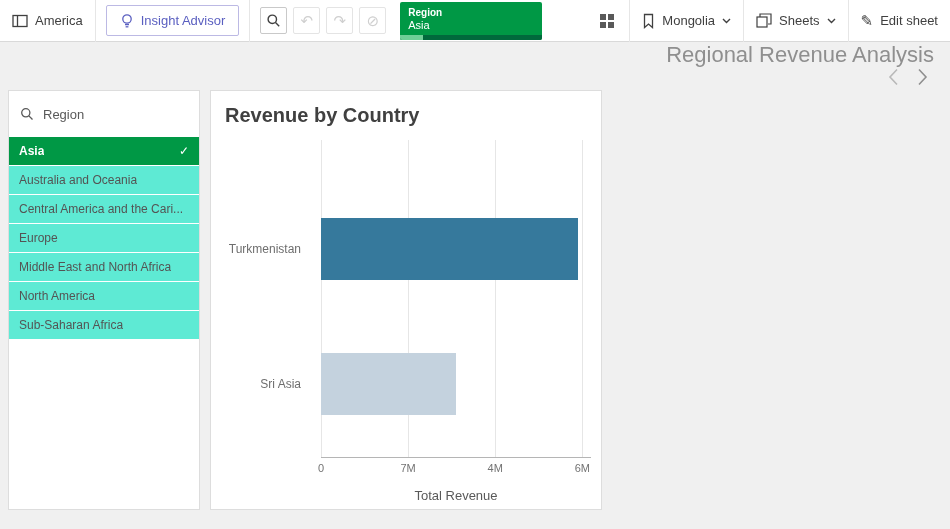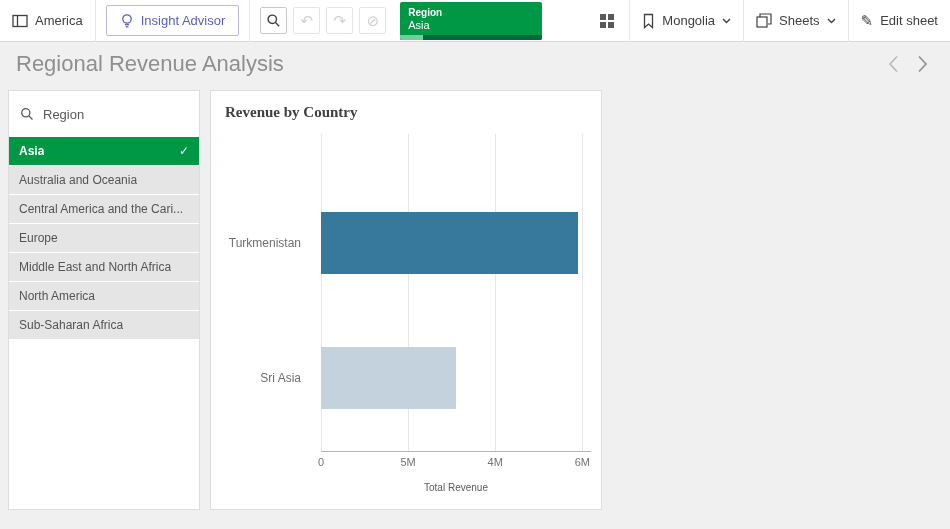--- a/index.html
+++ b/index.html
@@ -49,65 +49,65 @@
   .sel-chip .value { font-size:11px; padding:1px 8px 0; line-height:1.1; }
   .sel-chip .progress { position:absolute; left:0; right:0; bottom:0; height:5px; background:#00693c; }
   .sel-chip .progress-fill { width:16%; height:100%; background:#6fcf97; }
 
   .tb-right { margin-left:auto; display:flex; align-items:center; height:42px; }
   .grid-btn { padding:0 14px; height:42px; display:flex; align-items:center; cursor:pointer; }
 
   
   .sheet-header {
     position:absolute; top:42px; left:0; right:0; height:44px;
-    display:flex; align-items:center; padding:0 16px;
+    display:flex; align-items:flex-end; padding:0 16px;flex-direction:column;
   }
   .sheet-title { font-size:22px; color:#8f8f8f; font-weight:400; }
   .sheet-nav { margin-left:auto; display:flex; align-items:center; gap:18px; padding-right:6px; }
   .nav-chev { cursor:pointer; }
 
   
   .filter-panel {
     position:absolute; left:8px; top:90px; width:192px; height:420px;
     background:#fff; border:1px solid #dddddd;
   }
   .filter-header { height:46px; display:flex; align-items:center; gap:9px; padding:0 11px; color:#595959; font-size:13px; }
   .filter-header .mag { cursor:pointer; }
   .filter-list { }
   .list-item {
     height:28px; display:flex; align-items:center;
     padding:0 10px; font-size:12px; margin-bottom:1px; cursor:pointer;
   }
-  .list-item.alternative { background:#e5e5e5; color:#545454; }
+  .list-item.alternative { background:#5eead4; color:#545454; }
   .list-item.selected { background:#009845; color:#ffffff; font-weight:bold; }
   .list-item .li-label { overflow:hidden; white-space:nowrap; text-overflow:ellipsis; }
   .list-item .check { margin-left:auto; font-size:12px; font-weight:normal; }
 
   
   .chart-panel {
     position:absolute; left:210px; top:90px; width:392px; height:420px;
     background:#fff; border:1px solid #dddddd;
   }
-  .chart-title { font-size:15px; font-weight:bold; color:#404040; padding:13px 14px 0;font-family:Liberation Serif, serif; }
+  .chart-title { font-size:20px; font-weight:bold; color:#404040; padding:13px 14px 0; }
   .plot {
     position:relative; margin:13px 10px 0 110px; height:318px;
     border-bottom:1px solid #b5b5b5;
   }
   .gridline { position:absolute; top:0; bottom:0; width:1px; background:#e6e6e6; }
   .rows { position:absolute; left:0; right:0; top:42px; bottom:6px; display:flex; flex-direction:column; }
   .bar-row { flex:1; display:flex; align-items:center; position:relative; }
   .bar-label {
     position:absolute; right:100%; margin-right:20px; width:96px;
     text-align:right; font-size:12px; color:#6e6e6e; white-space:nowrap;
   }
   .bar-track { width:100%; height:62px; position:relative; }
   .bar { height:100%; cursor:pointer; }
   .x-ticks { position:relative; margin:0 10px 0 110px; height:18px; font-size:11px; color:#737373; }
   .tick-label { position:absolute; top:4px; transform:translateX(-50%); }
-  .x-title { margin:12px 10px 0 110px; text-align:center; font-size:10px; color:#595959; }
+  .x-title { margin:12px 10px 0 110px; text-align:center; font-size:13px; color:#595959; }
 </style>
 </head>
 <body>
 
 <div class="toolbar">
   <div class="tb-btn">
     <span>
       <svg width="16" height="14" viewBox="0 0 16 14" fill="none" stroke="#404040" stroke-width="1.3">
         <rect x="1" y="1.5" width="14" height="11"></rect>
           <line x1="5.5" y1="1.5" x2="5.5" y2="12.5"></line>
@@ -279,18 +279,18 @@
         <div class="bar-row">
           <div class="bar-label">Sri Asia</div>
           <div class="bar-track">
             <div class="bar" style="width: 50%; background: rgb(196, 210, 222);"></div>
           </div>
         </div>
       </div>
   </div>
   <div class="x-ticks">
       <div class="tick-label" style="left: 0%;">0</div>
-      <div class="tick-label" style="left: 32.2581%;">5M</div>
+      <div class="tick-label" style="left: 32.2581%;">7M</div>
       <div class="tick-label" style="left: 64.5161%;">4M</div>
       <div class="tick-label" style="left: 96.7742%;">6M</div>
     </div>
   <div class="x-title">Total Revenue</div>
 </div>
 
 </body></html>

